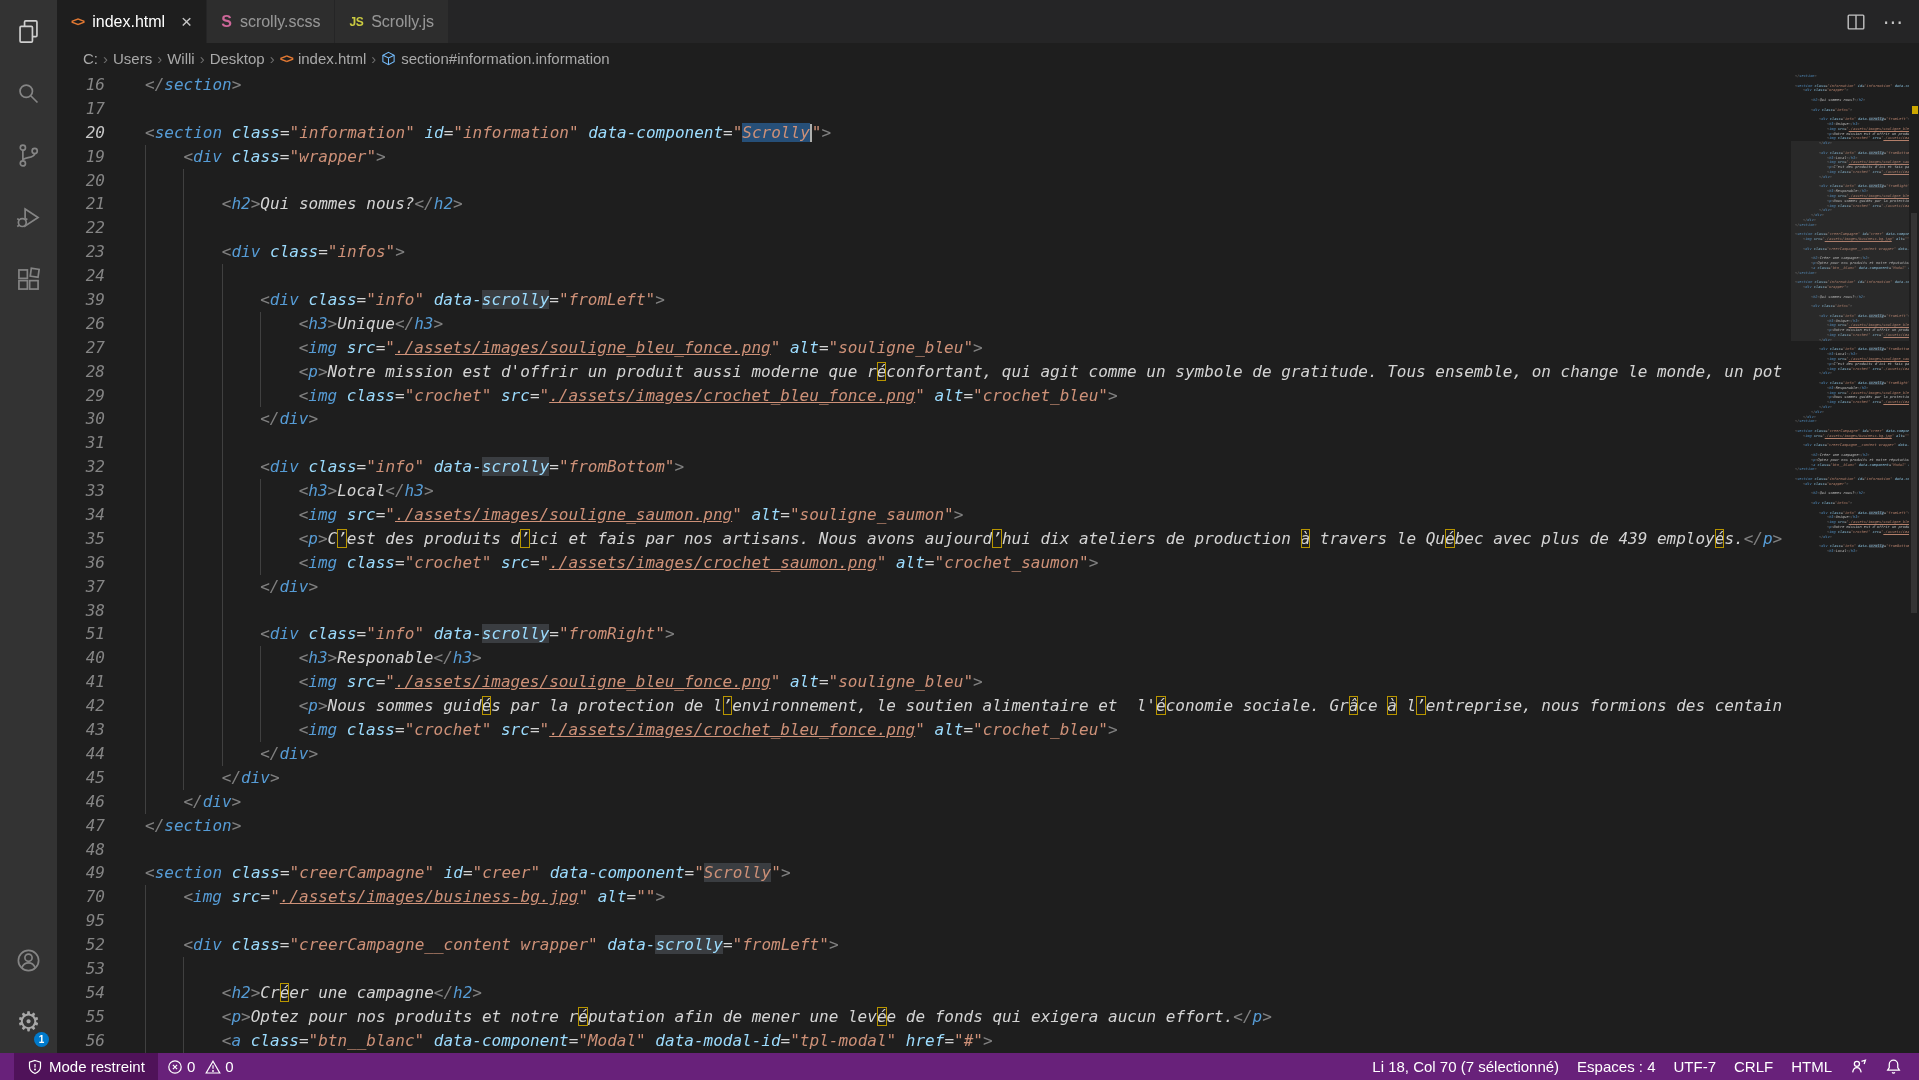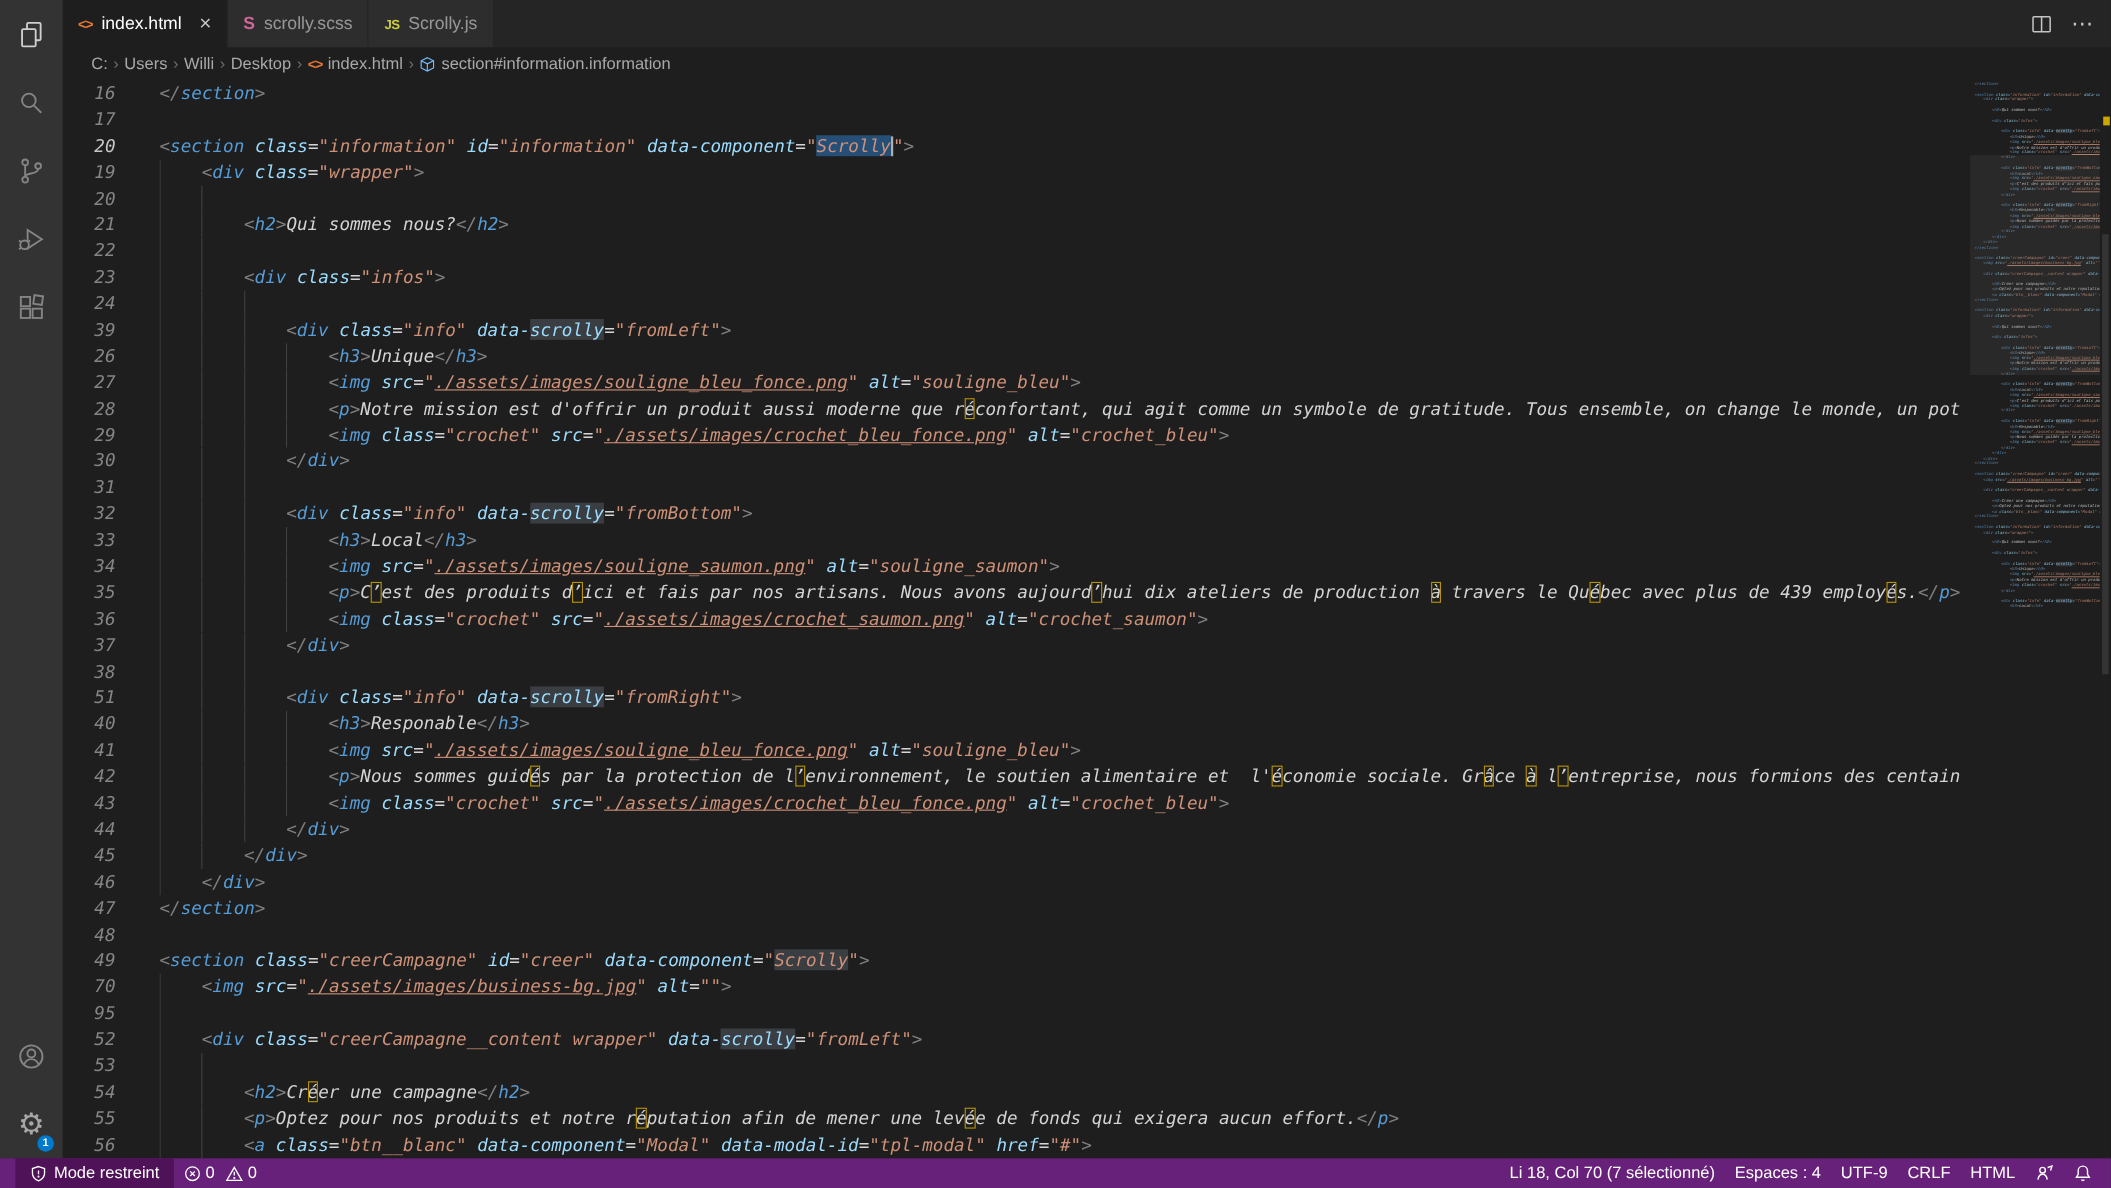--- a/index.html
+++ b/index.html
@@ -492,21 +492,21 @@
               <path d="M8 6.3v3.4"></path>
               <circle cx="8" cy="12" r=".4"></circle>
           </svg>
         </span>
         <span class="num">0</span>
       </span>
     </div>
     <div class="sb-right">
       <span class="sb-item">Li 18, Col 70 (7 sélectionné)</span>
       <span class="sb-item">Espaces : 4</span>
-      <span class="sb-item">UTF-9</span>
+      <span class="sb-item">UTF-7</span>
       <span class="sb-item">CRLF</span>
       <span class="sb-item">HTML</span>
       <span class="sb-item">
         <svg width="17" height="17" viewBox="0 0 16 16" fill="none" stroke="#ffffff" stroke-width="1.2">
           <circle cx="6.5" cy="5.5" r="2.4"></circle>
           <path d="M2.5 13.5c.5-3 2-4.5 4-4.5s3.5 1.5 4 4.5"></path>
           <path d="M10.8 3.2 14.5 2l-1.2 3.7"></path>
         </svg>
       </span>
       <span class="sb-item">

